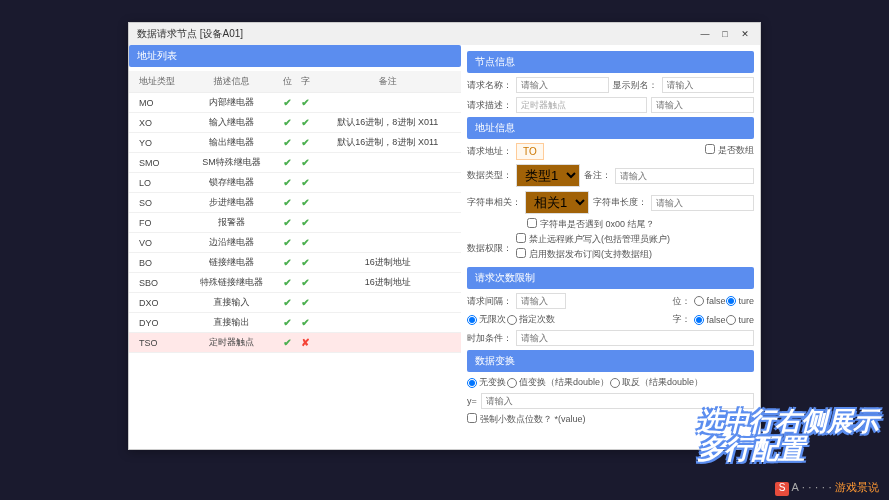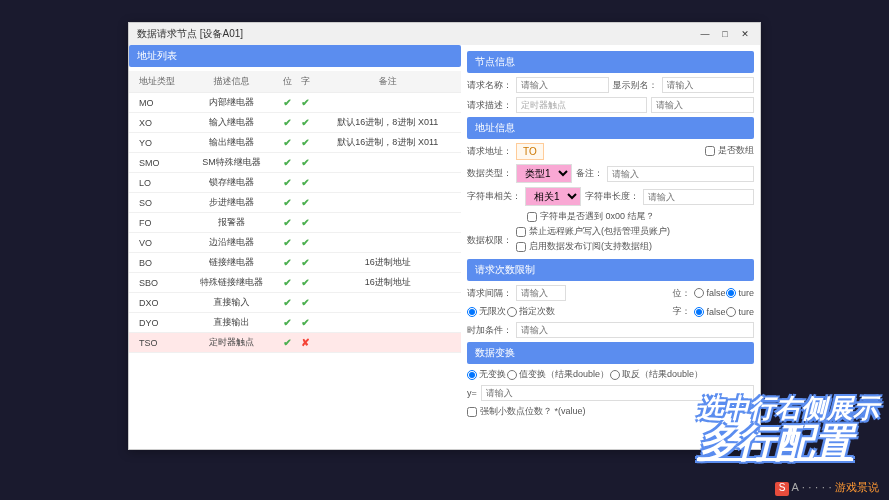--- a/index.html
+++ b/index.html
@@ -14,29 +14,29 @@
 .panel-header { background: #5b8def; color: #fff; padding: 4px 8px; font-size: 10px; border-radius: 2px; margin-bottom: 4px; }
 .table { width: 100%; border-collapse: collapse; font-size: 9px; }
 .table th { background: #f5f5f5; padding: 4px 2px; font-weight: normal; color: #666; border-bottom: 1px solid #eee; }
 .table td { padding: 3px 2px; border-bottom: 1px solid #f0f0f0; color: #444; text-align: center; }
 .table tr.selected td { background: #ffe8e8; }
 .check { color: #4caf50; font-weight: bold; font-size: 10px; }
 .cross { color: #f44336; font-weight: bold; font-size: 10px; }
 .form-row { display: flex; align-items: center; gap: 4px; margin-bottom: 4px; font-size: 9px; }
 .form-label { color: #555; white-space: nowrap; }
 .form-input { border: 1px solid #ddd; padding: 2px 4px; font-size: 9px; flex: 1; min-width: 0; color: #aaa; }
-.form-select { border: 1px solid #ddd; padding: 2px 4px; font-size: 10px; background: #f9a8d4; }
-.checkbox-row { display: flex; align-items: center; gap: 3px; font-size: 9px; color: #555; margin-bottom: 2px; }
+.form-select { border: 1px solid #ddd; padding: 2px 4px; font-size: 13px; background: #a16207; }
+.checkbox-row { display: flex; gap: 3px; font-size: 9px; color: #555; margin-bottom: 2px; }
 .checkbox-row input { width: 10px; height: 10px; }
 .radio-row { display: flex; align-items: center; gap: 1px; font-size: 9px; color: #555; }
 .radio-row label { display: flex; align-items: center; gap: 2px; }
 .radio-row input { width: 10px; height: 10px; }
 .val-box { border: 1px solid #ffcc99; background: #fff8ee; padding: 2px 6px; font-size: 10px; color: #cc7700; }
 .annotation { position: absolute; right: 10px; bottom: 35px; font-size: 26px; font-weight: bold; color: #fff; text-shadow: 2px 2px 0 #5b8def, -2px -2px 0 #5b8def, 2px -2px 0 #5b8def, -2px 2px 0 #5b8def; font-style: italic; line-height: 1.1; pointer-events: none; }
-.annotation .big { font-size: 39px; text-decoration: underline; }
+.annotation .big { font-size: 27px; }
 .watermark { position: absolute; bottom: 4px; right: 10px; font-size: 11px; color: #ff9933; }
 .watermark-icon { display: inline-block; background: #e74c3c; color: #fff; width: 14px; height: 14px; text-align: center; font-size: 10px; border-radius: 2px; }
 </style>
 </head>
 <body>
 
 <div class="window">
   <div class="titlebar">
     <span>数据请求节点 [设备A01]</span>
     <div class="titlebar-buttons">

